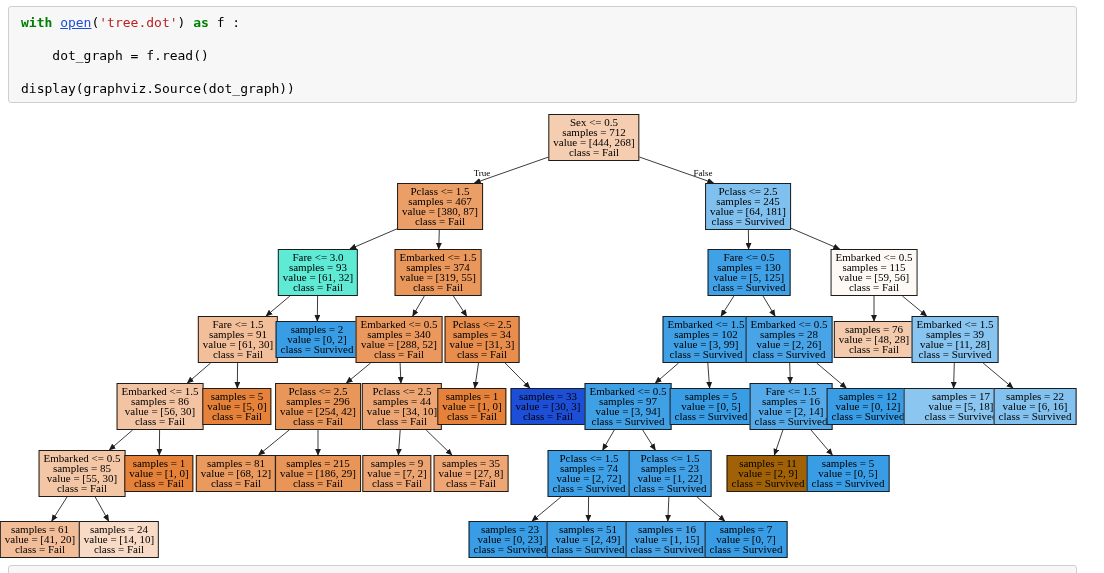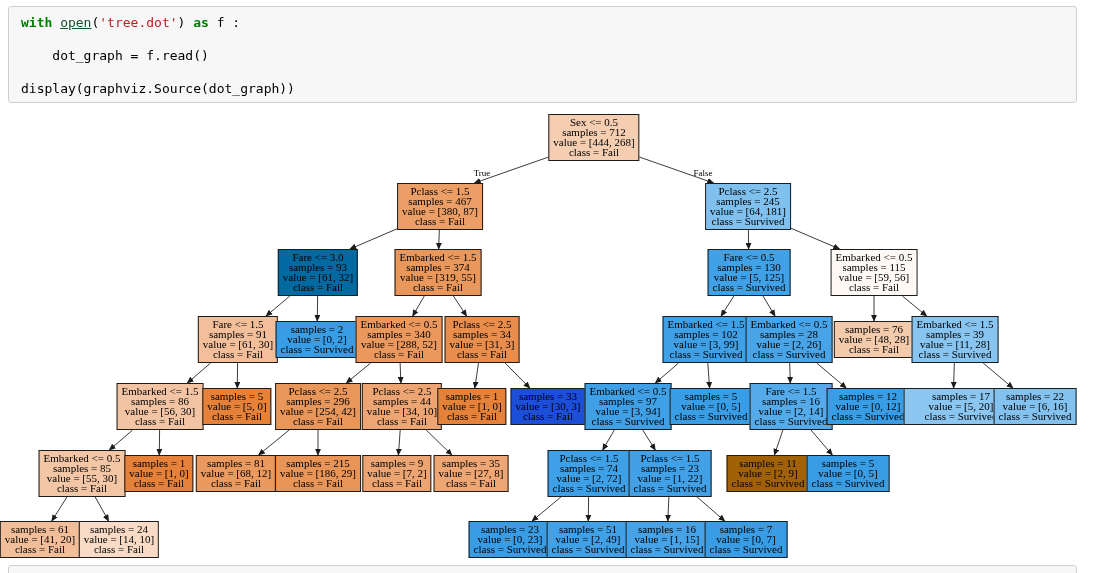--- a/index.html
+++ b/index.html
@@ -10,21 +10,21 @@
   .code-cell{
     position:absolute;left:8px;top:6px;width:1069px;height:97px;
     box-sizing:border-box;background:#f7f7f7;border:1px solid #cfcfcf;
     border-radius:3px;padding:8px 12px;
   }
   .code-pre{
     margin:0;font-family:"DejaVu Sans Mono","Liberation Mono",monospace;
     font-size:13px;line-height:16.5px;color:#000;white-space:pre;
   }
   .tok-kw{color:#008000;font-weight:bold;}
-  .tok-bi{color:#14532d;text-decoration:underline;}
+  .tok-bi{color:#1d4ed8;text-decoration:underline;}
   .tok-str{color:#BA2121;text-align:center;}
   .tok-pl{color:#000;}
   .tree-canvas{
     position:absolute;left:0;top:104px;width:1104px;height:469px;
   }
   #edges{position:absolute;left:0;top:0;}
   .node{
     position:absolute;transform:translateX(-50%);
     border:1px solid #1c1c1c;box-sizing:border-box;
     padding:2px 4px 3px 4px;text-align:center;white-space:nowrap;
@@ -110,21 +110,21 @@
       <div>samples = 467</div>
       <div>value = [380, 87]</div>
       <div>class = Fail</div>
     </div>
     <div class="node" style="left: 748px; top: 79px; background: rgb(127, 192, 238);">
       <div>Pclass &lt;= 2.5</div>
       <div>samples = 245</div>
       <div>value = [64, 181]</div>
       <div>class = Survived</div>
     </div>
-    <div class="node" style="left: 318px; top: 145px; background: #0369a1;">
+    <div class="node" style="left: 318px; top: 145px; background: #5eead4;">
       <div>Fare &lt;= 3.0</div>
       <div>samples = 93</div>
       <div>value = [61, 32]</div>
       <div>class = Fail</div>
     </div>
     <div class="node" style="left: 438px; top: 145px; background: rgb(233, 151, 91);">
       <div>Embarked &lt;= 1.5</div>
       <div>samples = 374</div>
       <div>value = [319, 55]</div>
       <div>class = Fail</div>
@@ -237,21 +237,21 @@
       <div>value = [2, 14]</div>
       <div>class = Survived</div>
     </div>
     <div class="node" style="left: 868px; top: 284px; background: rgb(57, 157, 229);">
       <div>samples = 12</div>
       <div>value = [0, 12]</div>
       <div>class = Survived</div>
     </div>
     <div class="node" style="left: 953px; top: 284px; background: rgb(139, 198, 240); padding-left: 20px;">
       <div>samples = 17</div>
-      <div>value = [5, 20]</div>
+      <div>value = [5, 18]</div>
       <div>class = Survived</div>
     </div>
     <div class="node" style="left: 1035px; top: 284px; background: rgb(131, 194, 239);">
       <div>samples = 22</div>
       <div>value = [6, 16]</div>
       <div>class = Survived</div>
     </div>
     <div class="node" style="left: 82px; top: 346px; background: rgb(243, 198, 165);">
       <div>Embarked &lt;= 0.5</div>
       <div>samples = 85</div>

